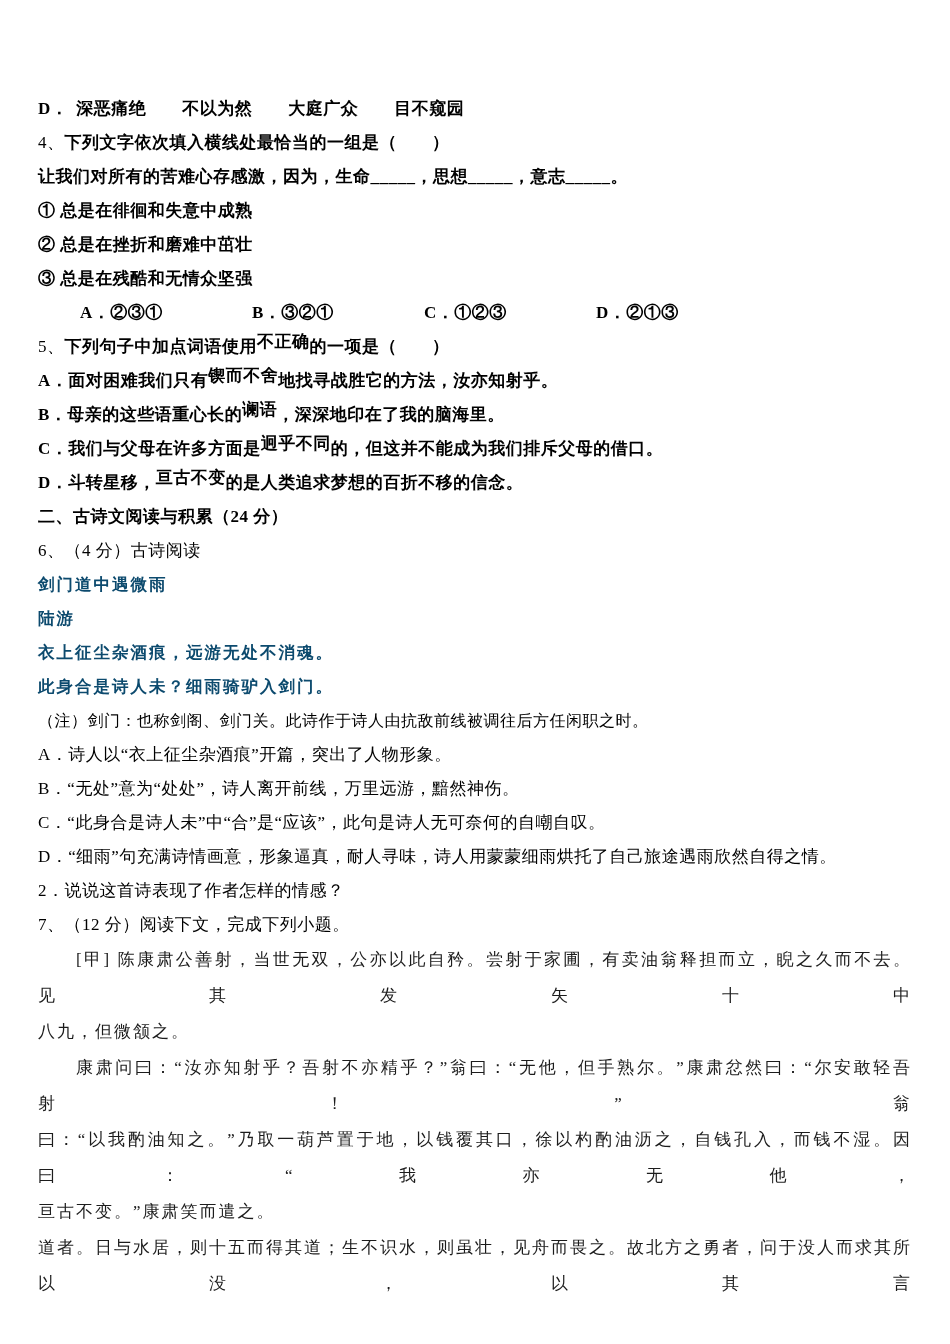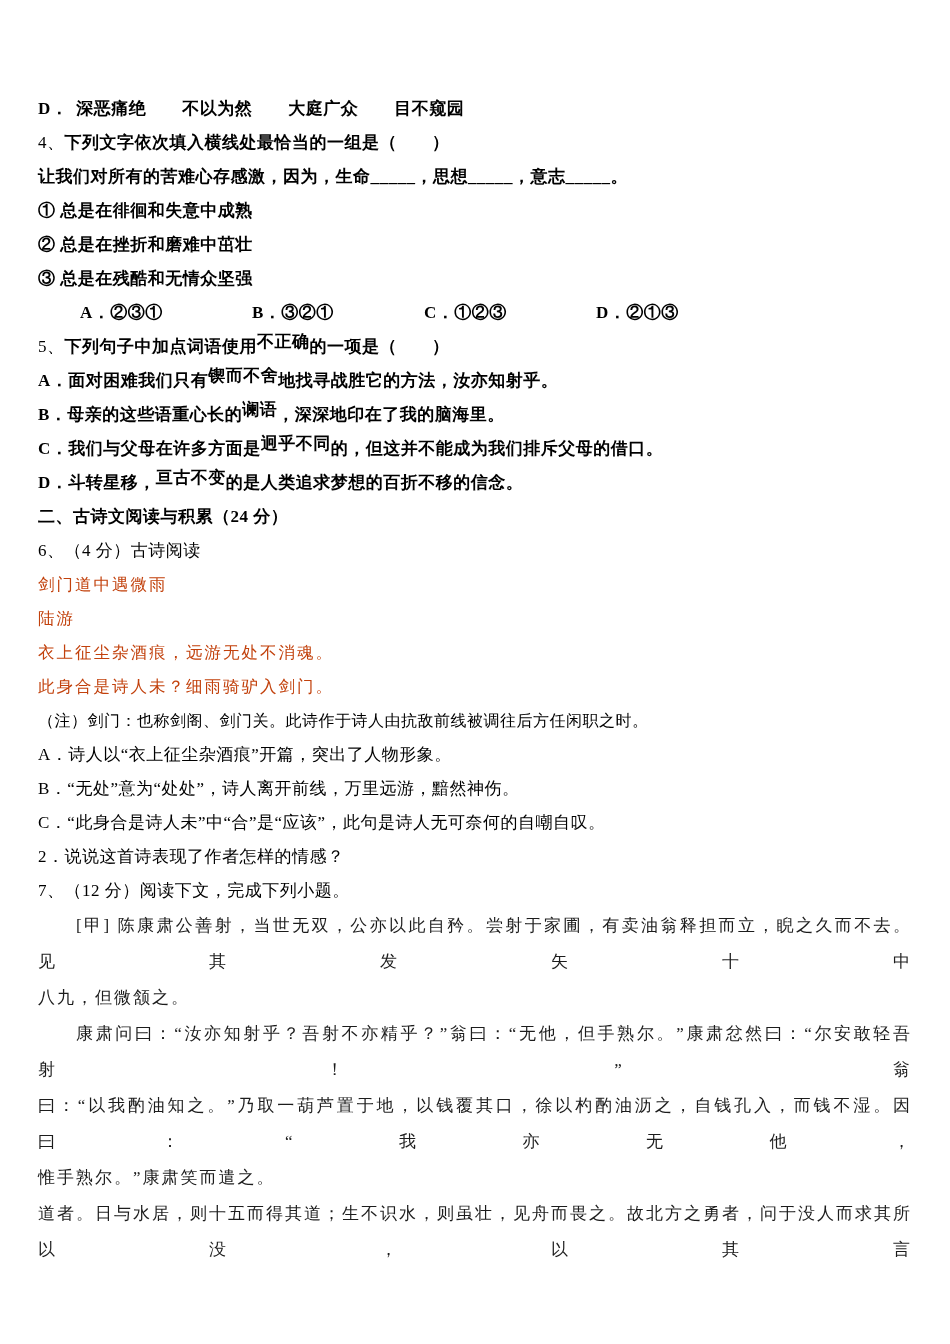--- a/index.html
+++ b/index.html
@@ -17,21 +17,21 @@
   }
   .line { line-height: 34px; white-space: nowrap; }
   .bold { font-weight: 700; letter-spacing: 0.5px; }
   .num  { font-weight: 400; }
   .raise { position: relative; top: -5px; }
   .idioms { display: flex; }
   .idioms .opt-label { margin-right: 8px; }
   .idioms .idiom + .idiom { margin-left: 36px; }
   .choices { display: flex; margin-left: 42px; }
   .choice { width: 172px; }
-  .kai { font-weight: 400; color: #c2410c; font-size: 16.5px; letter-spacing: 2px; }
+  .kai { font-weight: 700; color: #0c4a6e; font-size: 16.5px; letter-spacing: 2px; }
   .note { font-size: 16px; letter-spacing: 0.5px; }
   .songti { letter-spacing: 0.5px; }
   .pline {
     line-height: 36px;
     color: #1c1c1c;
     letter-spacing: 2px;
     font-size: 17px;
   }
   .j { text-align: justify; text-align-last: justify; }
   .indent { text-indent: 38px; }
@@ -72,23 +72,24 @@
 
   <div class="line songti"><span class="num">6、</span><span>（4 分）古诗阅读</span></div>
   <div class="line kai">剑门道中遇微雨</div>
   <div class="line kai">陆游</div>
   <div class="line kai">衣上征尘杂酒痕，远游无处不消魂。</div>
   <div class="line kai">此身合是诗人未？细雨骑驴入剑门。</div>
   <div class="line note">（注）剑门：也称剑阁、剑门关。此诗作于诗人由抗敌前线被调往后方任闲职之时。</div>
   <div class="line songti">A．诗人以“衣上征尘杂酒痕”开篇，突出了人物形象。</div>
   <div class="line songti">B．“无处”意为“处处”，诗人离开前线，万里远游，黯然神伤。</div>
   <div class="line songti">C．“此身合是诗人未”中“合”是“应该”，此句是诗人无可奈何的自嘲自叹。</div>
+  <div class="line songti">D．“细雨”句充满诗情画意，形象逼真，耐人寻味，诗人用蒙蒙细雨烘托了自己旅途遇雨欣然自得之情。</div>
   <div class="line songti"><span class="num">2．</span><span>说说这首诗表现了作者怎样的情感？</span></div>
 
   <div class="line songti"><span class="num">7、</span><span>（12 分）阅读下文，完成下列小题。</span></div>
   <div class="pline j indent">[甲] 陈康肃公善射，当世无双，公亦以此自矜。尝射于家圃，有卖油翁释担而立，睨之久而不去。见其发矢十中</div>
   <div class="pline">八九，但微颔之。</div>
   <div class="pline j indent">康肃问曰：“汝亦知射乎？吾射不亦精乎？”翁曰：“无他，但手熟尔。”康肃忿然曰：“尔安敢轻吾射！”翁</div>
   <div class="pline j">曰：“以我酌油知之。”乃取一葫芦置于地，以钱覆其口，徐以杓酌油沥之，自钱孔入，而钱不湿。因曰：“我亦无他，</div>
-  <div class="pline">惟手熟尔。”康肃笑而遣之。</div>
+  <div class="pline">亘古不变。”康肃笑而遣之。</div>
   <div class="pline j">道者。日与水居，则十五而得其道；生不识水，则虽壮，见舟而畏之。故北方之勇者，问于没人而求其所以没，以其言</div>
 
 </div>
 
 </body></html>

